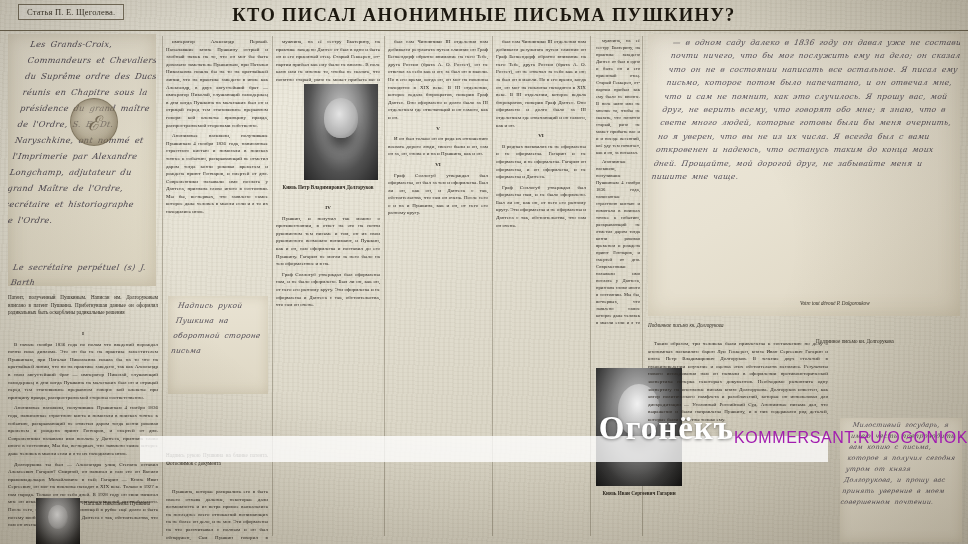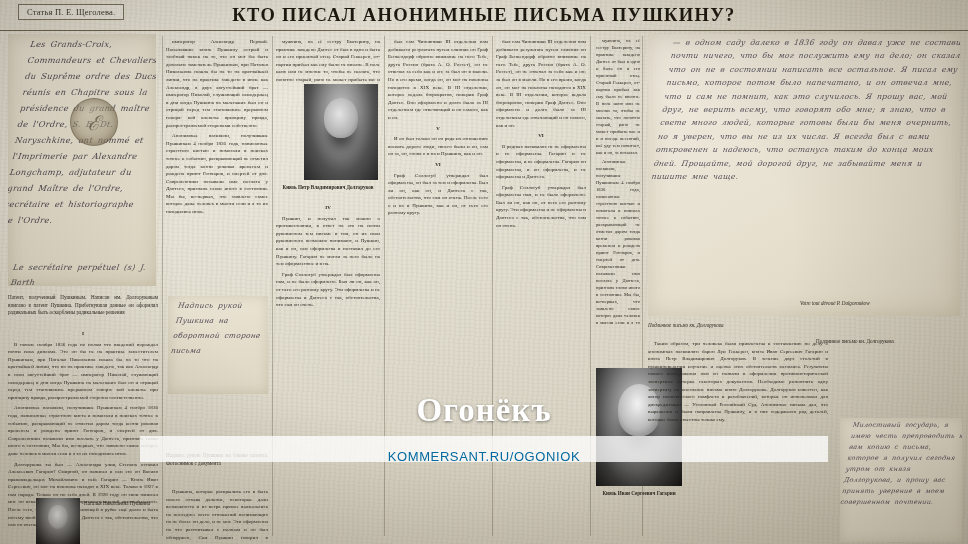--- a/index.html
+++ b/index.html
@@ -223,23 +223,23 @@
     background: rgba(90,80,60,0.35);
   }
 
   
   .wm {
     position: absolute;
     left: 0; right: 0;
     top: 380px;
     height: 96px;
     display: flex;
-    flex-direction: column;
+    flex-direction: row;
     align-items: center;
-    justify-content: center;
+    justify-content: flex-end;
     pointer-events: none;
   }
   .wm-band {
     position: absolute;
     left: 140px; right: 140px;
     top: 56px;
     height: 26px;
     background: rgba(255,255,255,0.78);
   }
   .wm-logo {
@@ -249,23 +249,23 @@
     font-weight: bold;
     color: #ffffff;
     letter-spacing: 1px;
     text-shadow: 0 1px 3px rgba(0,0,0,0.45);
     z-index: 2;
   }
   .wm-url {
     position: relative;
     margin-top: 20px;
     font-family: "Liberation Sans", sans-serif;
-    font-size: 13px;
+    font-size: 16px;
     letter-spacing: .6px;
-    color: #0369a1;
+    color: #a21caf;
     z-index: 2;
   }
 </style>
 </head>
 <body>
 
 <div class="page">
   <div class="paper"></div>
 
   <div class="masthead"></div>

